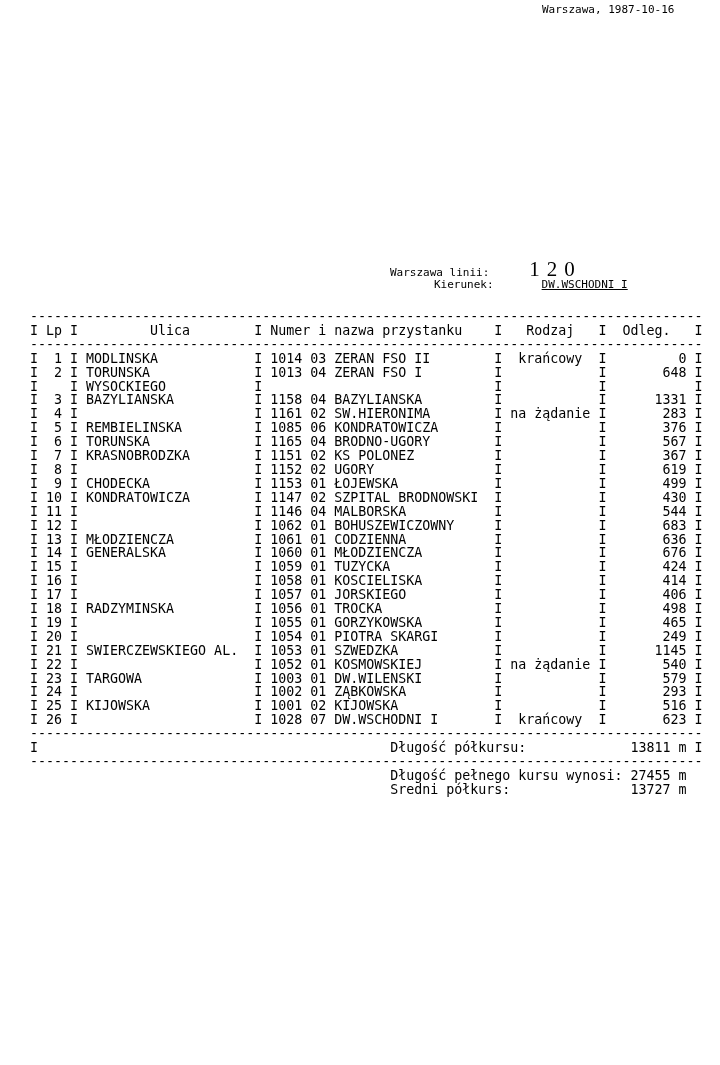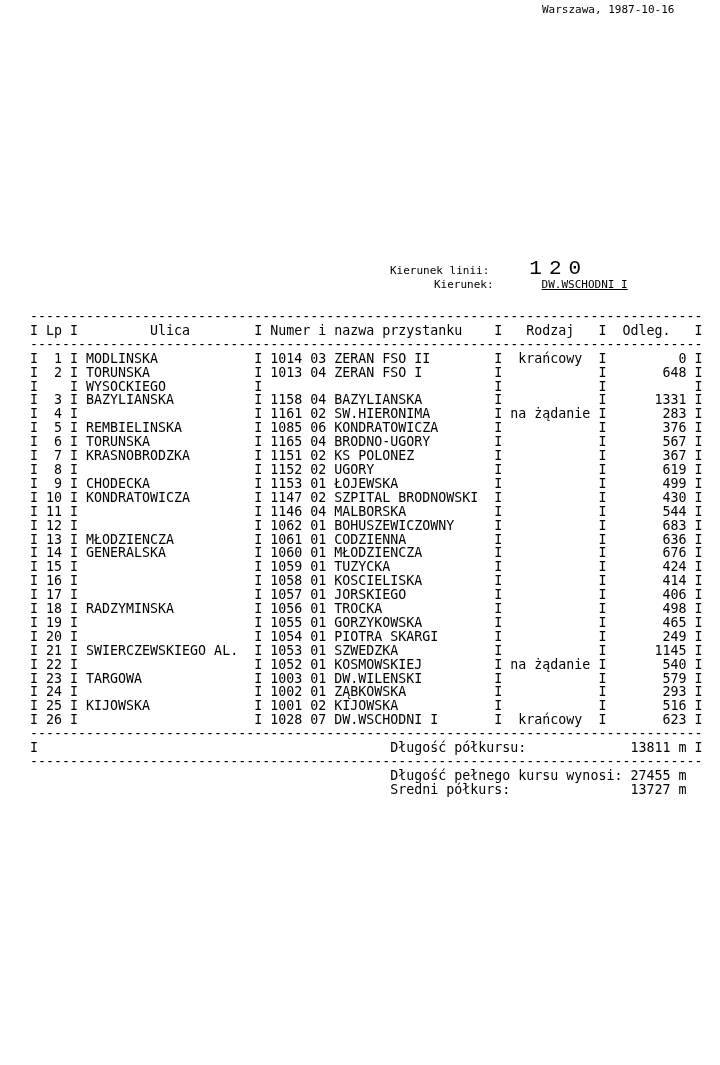--- a/index.html
+++ b/index.html
@@ -2,37 +2,37 @@
 <html><head>
 <meta charset="utf-8">
 <style>
   html,body{margin:0;padding:0;background:#ffffff;}
   body{width:720px;height:1065px;position:relative;overflow:hidden;
        font-family:"DejaVu Sans Mono",monospace;color:#000;}
   .page{position:absolute;inset:0;background:#ffffff;}
   .mono{font-family:"DejaVu Sans Mono",monospace;font-size:11px;line-height:13.9px;white-space:pre;}
   .date-line{position:absolute;top:3px;left:542px;}
   .route-line1{position:absolute;top:257px;left:390px;display:flex;align-items:baseline;height:22px;}
-  .route-number{font-family:Liberation Mono, monospace;font-size:21px;letter-spacing:7px;
+  .route-number{font-family:Liberation Serif, serif;font-size:21px;letter-spacing:7px;
                 margin-left:40px;white-space:pre;}
   .route-line2{position:absolute;top:278px;left:434px;display:flex;}
   .route-line2 .value{margin-left:48px;text-decoration:underline;}
   .stops-table{position:absolute;top:310px;left:30px;margin:0;
                font-family:"DejaVu Sans Mono",monospace;font-size:13.3px;line-height:13.9px;}
   .stops-table div{white-space:pre;}
 </style>
 </head>
 <body>
 
 <div class="page">
 
   <div class="mono date-line">Warszawa, 1987-10-16</div>
 
   <div class="route-line1">
-    <span class="mono">Kierunek linii:</span>
+    <span class="mono">Warszawa linii:</span>
     <span class="route-number">120</span>
   </div>
 
   <div class="route-line2">
     <span class="mono">Kierunek:</span>
     <span class="mono value">DW.WSCHODNI I</span>
   </div>
 
   <pre class="stops-table" id="stops-table"><div>------------------------------------------------------------------------------------</div><div>I Lp I         Ulica        I Numer i nazwa przystanku    I   Rodzaj   I  Odleg.   I</div><div>------------------------------------------------------------------------------------</div><div>I  1 I MODLINSKA            I 1014 03 ZERAN FSO II        I  krańcowy  I         0 I</div><div>I  2 I TORUNSKA             I 1013 04 ZERAN FSO I         I            I       648 I</div><div>I    I WYSOCKIEGO           I                             I            I           I</div><div>I  3 I BAZYLIANSKA          I 1158 04 BAZYLIANSKA         I            I      1331 I</div><div>I  4 I                      I 1161 02 SW.HIERONIMA        I na żądanie I       283 I</div><div>I  5 I REMBIELINSKA         I 1085 06 KONDRATOWICZA       I            I       376 I</div><div>I  6 I TORUNSKA             I 1165 04 BRODNO-UGORY        I            I       567 I</div><div>I  7 I KRASNOBRODZKA        I 1151 02 KS POLONEZ          I            I       367 I</div><div>I  8 I                      I 1152 02 UGORY               I            I       619 I</div><div>I  9 I CHODECKA             I 1153 01 ŁOJEWSKA            I            I       499 I</div><div>I 10 I KONDRATOWICZA        I 1147 02 SZPITAL BRODNOWSKI  I            I       430 I</div><div>I 11 I                      I 1146 04 MALBORSKA           I            I       544 I</div><div>I 12 I                      I 1062 01 BOHUSZEWICZOWNY     I            I       683 I</div><div>I 13 I MŁODZIENCZA          I 1061 01 CODZIENNA           I            I       636 I</div><div>I 14 I GENERALSKA           I 1060 01 MŁODZIENCZA         I            I       676 I</div><div>I 15 I                      I 1059 01 TUZYCKA             I            I       424 I</div><div>I 16 I                      I 1058 01 KOSCIELISKA         I            I       414 I</div><div>I 17 I                      I 1057 01 JORSKIEGO           I            I       406 I</div><div>I 18 I RADZYMINSKA          I 1056 01 TROCKA              I            I       498 I</div><div>I 19 I                      I 1055 01 GORZYKOWSKA         I            I       465 I</div><div>I 20 I                      I 1054 01 PIOTRA SKARGI       I            I       249 I</div><div>I 21 I SWIERCZEWSKIEGO AL.  I 1053 01 SZWEDZKA            I            I      1145 I</div><div>I 22 I                      I 1052 01 KOSMOWSKIEJ         I na żądanie I       540 I</div><div>I 23 I TARGOWA              I 1003 01 DW.WILENSKI         I            I       579 I</div><div>I 24 I                      I 1002 01 ZĄBKOWSKA           I            I       293 I</div><div>I 25 I KIJOWSKA             I 1001 02 KIJOWSKA            I            I       516 I</div><div>I 26 I                      I 1028 07 DW.WSCHODNI I       I  krańcowy  I       623 I</div><div>------------------------------------------------------------------------------------</div><div>I                                            Długość półkursu:             13811 m I</div><div>------------------------------------------------------------------------------------</div><div>                                             Długość pełnego kursu wynosi: 27455 m</div><div>                                             Sredni półkurs:               13727 m</div></pre>
 

